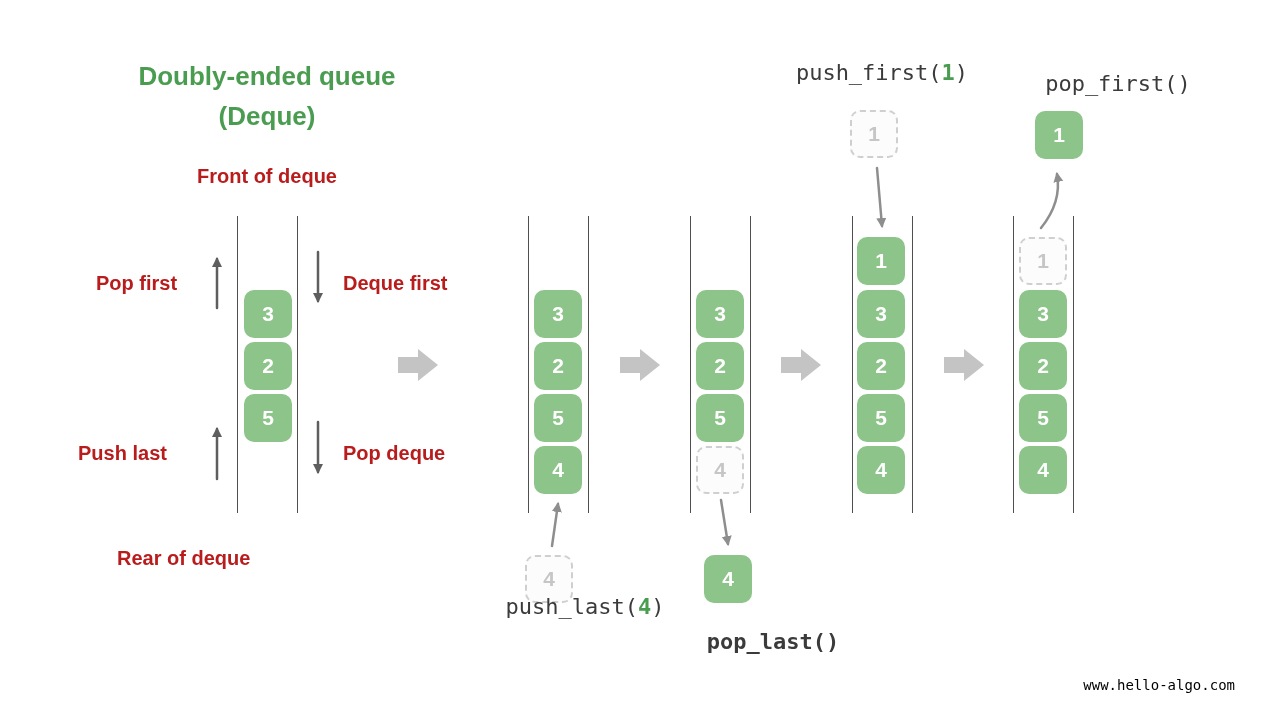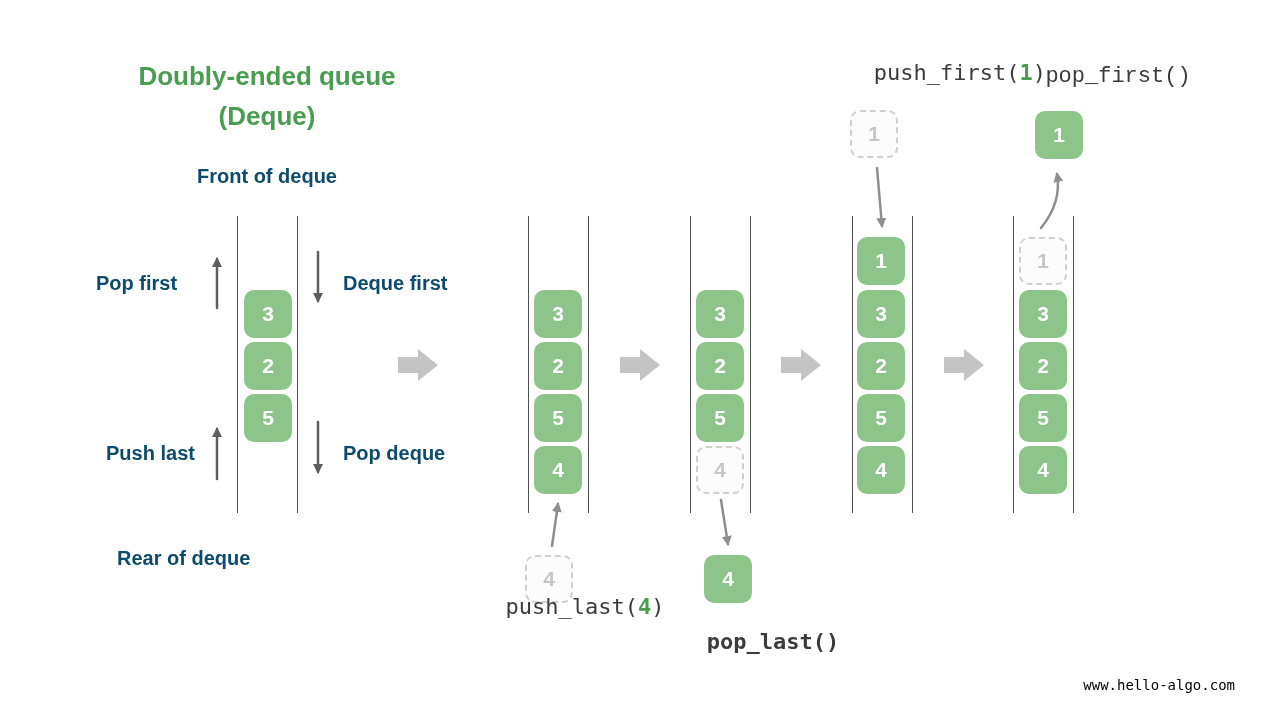--- a/index.html
+++ b/index.html
@@ -7,21 +7,21 @@
     position:relative;width:1280px;height:720px;background:#ffffff;overflow:hidden;
     font-family:"Liberation Sans",sans-serif;
   }
   .abs{position:absolute;}
   .svg-layer{position:absolute;left:0;top:0;width:1280px;height:720px;pointer-events:none;}
   .title{
     left:117px;top:56px;width:300px;text-align:center;
     font-size:26px;font-weight:bold;line-height:40px;color:#4A9D50;
   }
   .big-label{
-    font-size:20px;font-weight:bold;color:#0c4a6e;line-height:24px;white-space:nowrap;
+    font-size:20px;font-weight:bold;color:#b91c1c;line-height:24px;white-space:nowrap;
   }
   .front-label{left:117px;top:164px;width:300px;text-align:center;}
   .rear-label{left:117px;top:546px;width:300px;text-align:left;}
   .rail{
     position:absolute;top:216px;height:297px;width:61px;box-sizing:border-box;
     border-left:1.5px solid #4F4F4F;border-right:1.5px solid #4F4F4F;
   }
   .cell{
     position:absolute;width:48px;height:48px;box-sizing:border-box;border-radius:10px;
     background:#8CC489;color:#ffffff;font-size:21px;font-weight:bold;
@@ -74,21 +74,21 @@
   <div class="abs title">
     <div>Doubly-ended queue</div>
     <div>(Deque)</div>
   </div>
 
   <div class="abs big-label front-label">Front of deque</div>
   <div class="abs big-label rear-label">Rear of deque</div>
 
   <div class="abs big-label" style="left:96px;top:271px;">Pop first</div>
   <div class="abs big-label" style="left:343px;top:271px;">Deque first</div>
-  <div class="abs big-label" style="left:106px;top:441px;">Push last</div>
+  <div class="abs big-label" style="left:78px;top:441px;">Push last</div>
   <div class="abs big-label" style="left:343px;top:441px;">Pop deque</div>
 
   <div class="rail" style="left:237px;"></div>
   <div class="rail" style="left:528px;"></div>
   <div class="rail" style="left:690px;"></div>
   <div class="rail" style="left:852px;"></div>
   <div class="rail" style="left:1013px;"></div>
 
   <div class="cell" style="left:244px;top:290px;">3</div>
   <div class="cell" style="left:244px;top:342px;">2</div>
@@ -114,24 +114,24 @@
   <div class="cell" style="left:1019px;top:290px;">3</div>
   <div class="cell" style="left:1019px;top:342px;">2</div>
   <div class="cell" style="left:1019px;top:394px;">5</div>
   <div class="cell" style="left:1019px;top:446px;">4</div>
 
   <div class="cell ghost" style="left:525px;top:555px;">4</div>
   <div class="cell" style="left:704px;top:555px;">4</div>
   <div class="cell ghost" style="left:850px;top:110px;">1</div>
   <div class="cell" style="left:1035px;top:111px;">1</div>
 
-  <div class="op" style="left:786px;top:60px;text-align:right;">
+  <div class="op" style="left:752px;top:60px;">
     <span>push_first(</span><span class="arg">1</span><span>)</span>
   </div>
-  <div class="op" style="left:988px;top:64px;font-family:Liberation Mono, monospace;">pop_first()</div>
+  <div class="op" style="left:988px;top:71px;">pop_first()</div>
   <div class="op" style="left:455px;top:594px;">
     <span>push_last(</span><span class="arg">4</span><span>)</span>
   </div>
   <div class="op" style="left:643px;top:629px;font-weight:bold;">pop_last()</div>
 
   <div class="abs watermark">www.hello-algo.com</div>
 
 </div>
 
 </body></html>

